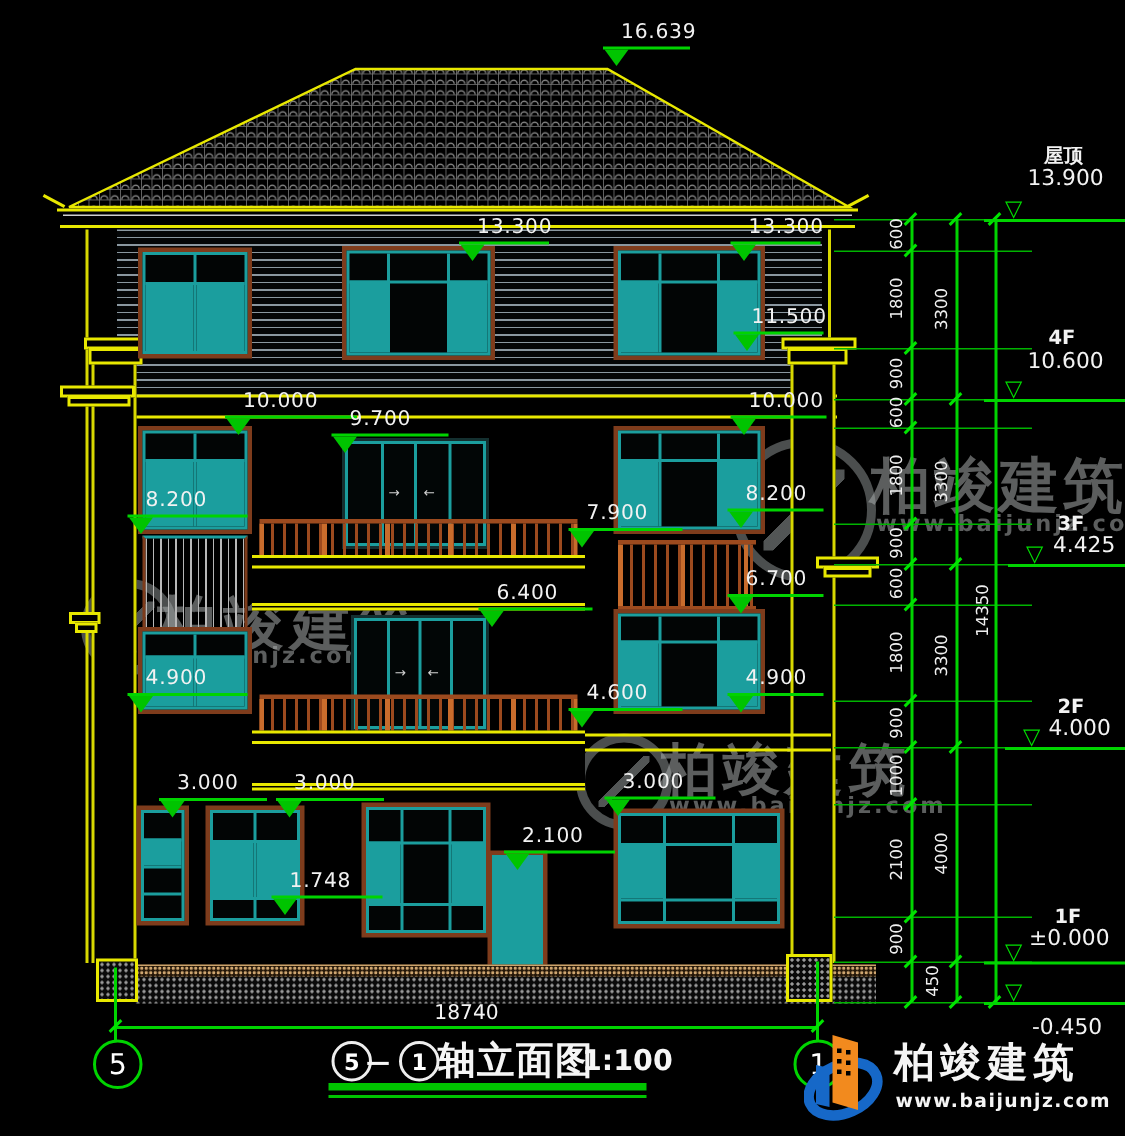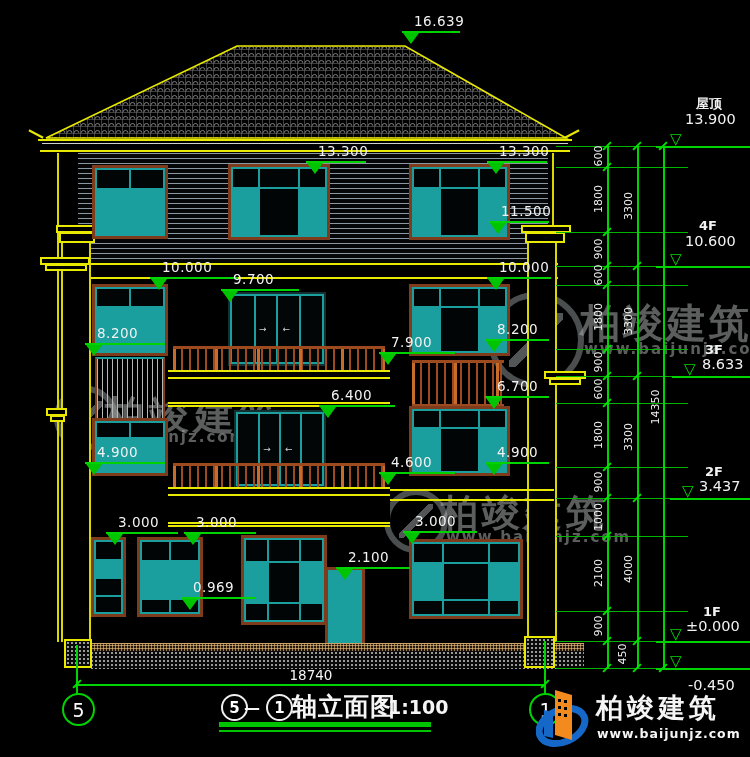--- a/index.html
+++ b/index.html
@@ -337,21 +337,21 @@
       <span class="mkt">3.000</span>
       <i class="mkl"></i>
       <i class="mktri"></i>
     </div>
   <div class="mk" style="left:336px;top:549px;width:74px">
       <span class="mkt">2.100</span>
       <i class="mkl"></i>
       <i class="mktri"></i>
     </div>
   <div class="mk" style="left:181px;top:579px;width:74px">
-      <span class="mkt">0.969</span>
+      <span class="mkt">1.748</span>
       <i class="mkl"></i>
       <i class="mktri"></i>
     </div>
 
   <div>
 
     <i class="ce" style="top:146px"></i>
       <i class="ce" style="top:167px"></i>
       <i class="ce" style="top:232px"></i>
     <i class="ce" style="top:266px"></i>
@@ -422,26 +422,26 @@
     <span class="lvval" style="left:685px;top:111px">13.900</span>
     <i class="gl" style="left:656px;top:146px;width:94px"></i>
     <span class="lvtri" style="left:670px;top:133px">▽</span>
 
     <span class="lvlab" style="left:699px;top:218px">4F</span>
     <span class="lvval" style="left:685px;top:233px">10.600</span>
     <i class="gl" style="left:656px;top:266px;width:94px"></i>
     <span class="lvtri" style="left:670px;top:253px">▽</span>
 
     <span class="lvlab" style="left:705px;top:342px">3F</span>
-    <span class="lvval" style="left:702px;top:356px">8.633</span>
+    <span class="lvval" style="left:702px;top:356px">4.425</span>
     <i class="gl" style="left:672px;top:376px;width:78px"></i>
     <span class="lvtri" style="left:684px;top:363px">▽</span>
 
     <span class="lvlab" style="left:705px;top:464px">2F</span>
-    <span class="lvval" style="left:699px;top:478px">3.437</span>
+    <span class="lvval" style="left:699px;top:478px">4.000</span>
     <i class="gl" style="left:670px;top:498px;width:80px"></i>
     <span class="lvtri" style="left:682px;top:485px">▽</span>
 
     <span class="lvlab" style="left:703px;top:604px">1F</span>
     <span class="lvval" style="left:686px;top:618px">±0.000</span>
     <i class="gl" style="left:656px;top:641px;width:94px"></i>
     <span class="lvtri" style="left:670px;top:628px">▽</span>
 
     <span class="lvval" style="left:688px;top:677px">-0.450</span>
     <i class="gl" style="left:656px;top:668px;width:94px"></i>

